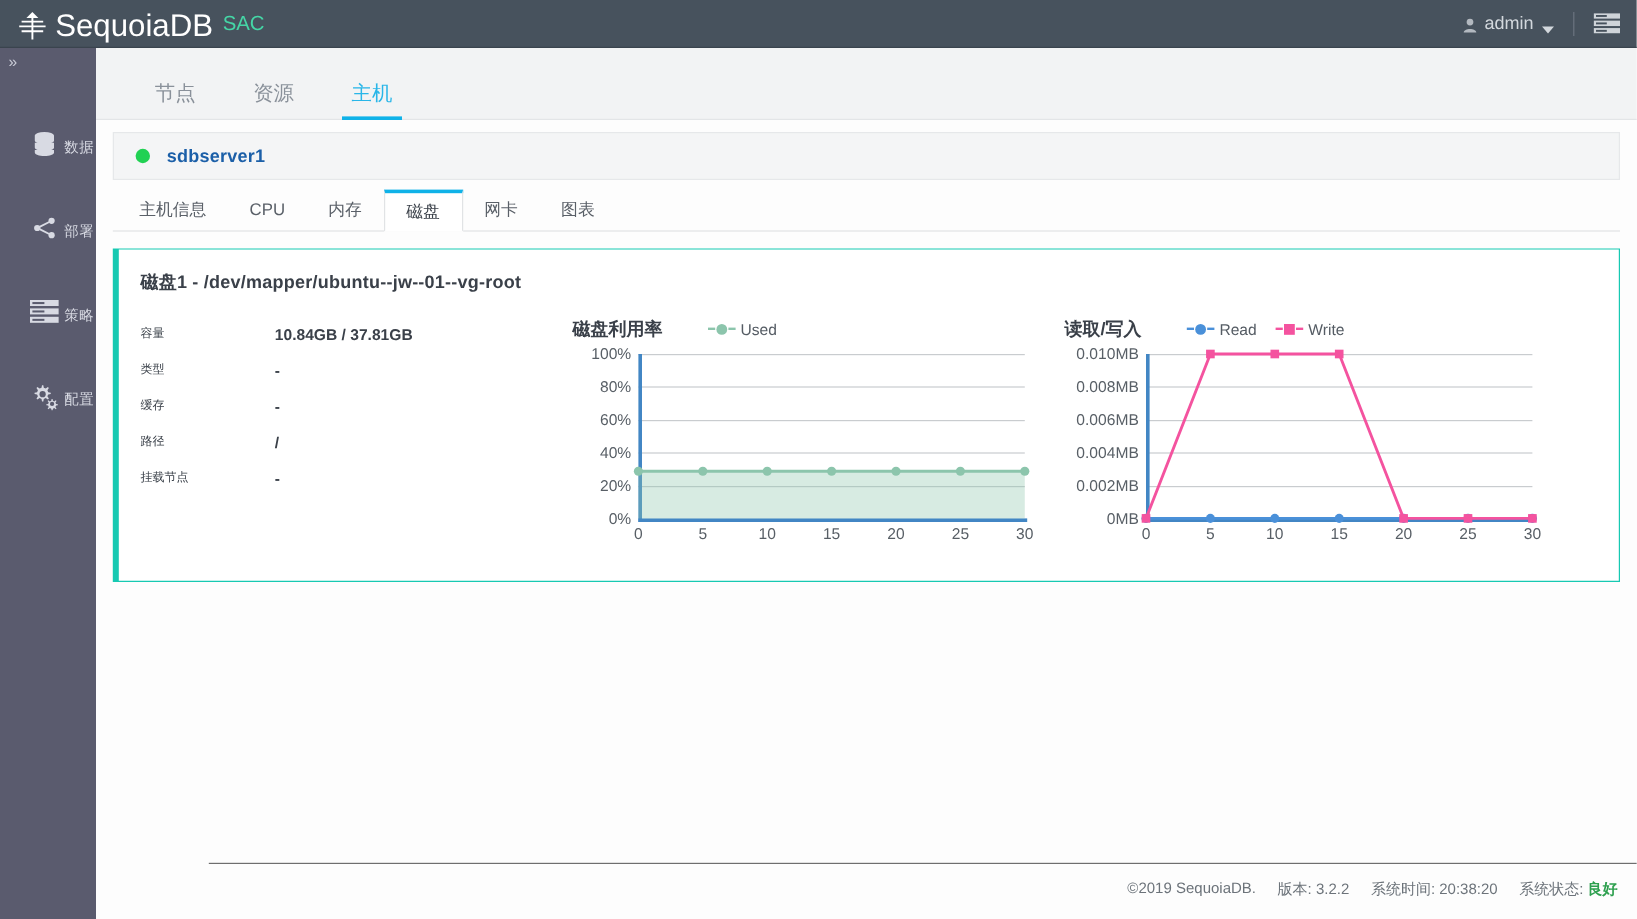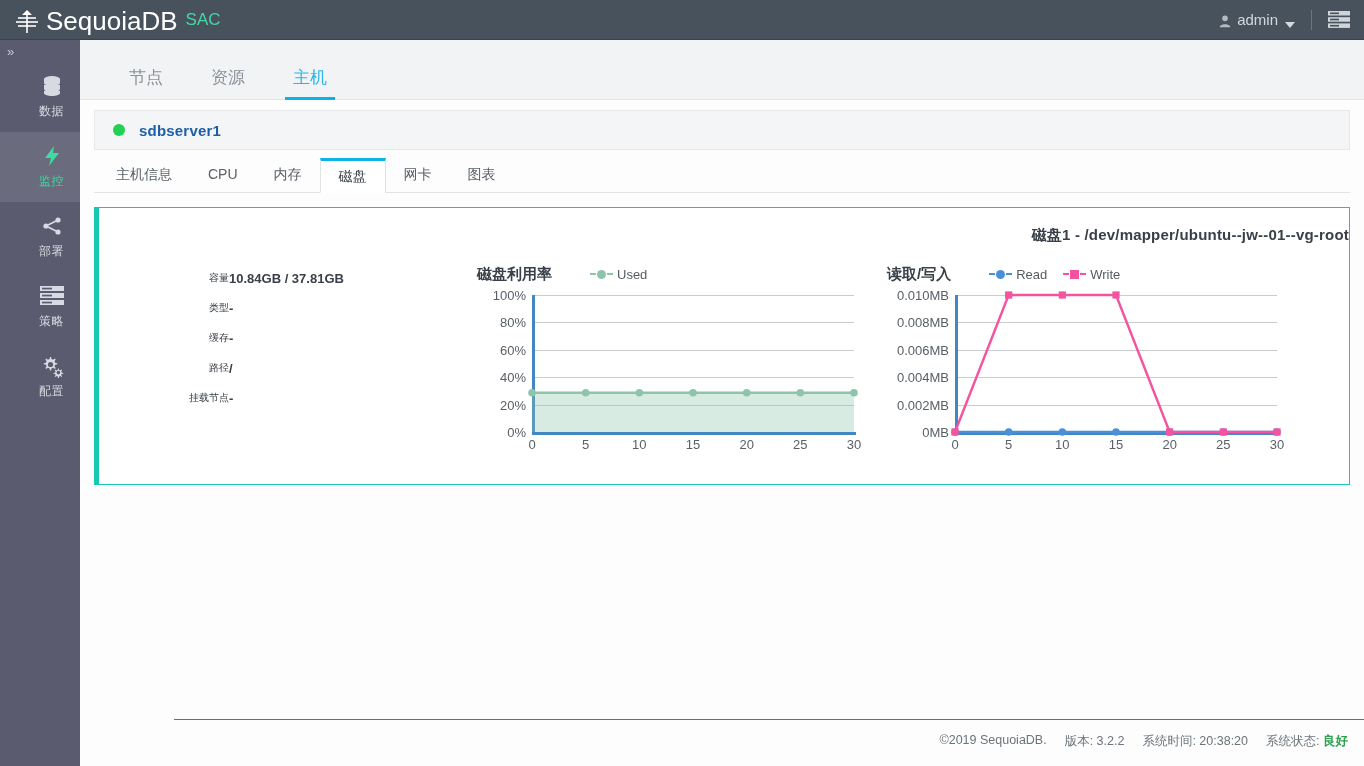--- a/index.html
+++ b/index.html
@@ -47,22 +47,22 @@
   
   .sidebar {
     position: absolute; top: 40px; left: 0; width: 80px; height: 726px;
     background: #5a5b6e;
   }
   .sb-collapse {
     height: 22px; display: flex; align-items: center; padding-left: 7px;
     color: #c9cbd6; font-size: 13px; cursor: pointer;
   }
   .sb-item {
-    height: 70px; display: flex; flex-direction: column;
-    align-items: center; justify-content: center; gap: 5px;
+    height: 70px; display: flex; flex-direction: row;
+    align-items: flex-end; justify-content: center; gap: 5px;
     color: #d8dae3; cursor: pointer; padding-left: 23px;
   }
   .sb-item.active { background: #6a6b7d; color: #3ddba0; }
   .sb-label { font-size: 12px; letter-spacing: .5px; }
   .sb-ico { height: 24px; display: flex; align-items: center; justify-content: center; }
 
   
   .content {
     position: absolute; top: 40px; left: 80px; width: 1284px; height: 726px;
     background: #fdfdfd;
@@ -106,21 +106,20 @@
     border: 1px solid #e1e3e5; border-bottom-color: #ffffff;
     border-top: 3px solid #0fb2e8; line-height: 30px; height: 35px;
     margin-bottom: -1px;
   }
 
   
   .disk-card {
     margin-top: 14px; border: 1px solid #17c9b2; border-left: 5px solid #17c9b2;
     background: #ffffff; height: 278px; position: relative;
     padding: 18px 0 0 18px;
-    text-align: right;
   }
   .disk-title {
     font-size: 15px; font-weight: bold; color: #3a4049; letter-spacing: .2px;
   }
   .disk-body { display: flex; margin-top: 18px; }
 
   .info-table { width: 350px; }
   .info-row { display: flex; height: 30px; align-items: center; }
   .info-key {
     width: 112px; font-size: 10px; font-weight: normal; color: #3a4049;
@@ -222,28 +221,20 @@
         <svg width="24" height="24" viewBox="0 0 24 24" fill="#d8dae3">
           <ellipse cx="12" cy="5" rx="8" ry="3"></ellipse>
           <path d="M4 5v4c0 1.66 3.58 3 8 3s8-1.34 8-3V5"></path>
           <path d="M4 11v4c0 1.66 3.58 3 8 3s8-1.34 8-3v-4"></path>
           <path d="M4 17v2c0 1.66 3.58 3 8 3s8-1.34 8-3v-2"></path>
         </svg>
       </span>
       <span class="sb-label">数据</span>
     </div>
 
-    <div class="sb-item active">
-      <span class="sb-ico">
-        <svg width="24" height="24" viewBox="0 0 24 24" fill="#3ddba0">
-          <path d="M14 2 L5 14 L11 14 L9 22 L19 9 L13 9 Z"></path>
-        </svg>
-      </span>
-      <span class="sb-label">监控</span>
-    </div>
 
     <div class="sb-item">
       <span class="sb-ico">
         <svg width="24" height="24" viewBox="0 0 24 24" fill="#d8dae3" stroke="#d8dae3" stroke-width="1.6">
           <circle cx="18" cy="6" r="2.6" stroke="none"></circle>
           <circle cx="6" cy="12" r="2.6" stroke="none"></circle>
           <circle cx="18" cy="18" r="2.6" stroke="none"></circle>
           <line x1="8" y1="11" x2="16" y2="7"></line>
           <line x1="8" y1="13" x2="16" y2="17"></line>
         </svg>

